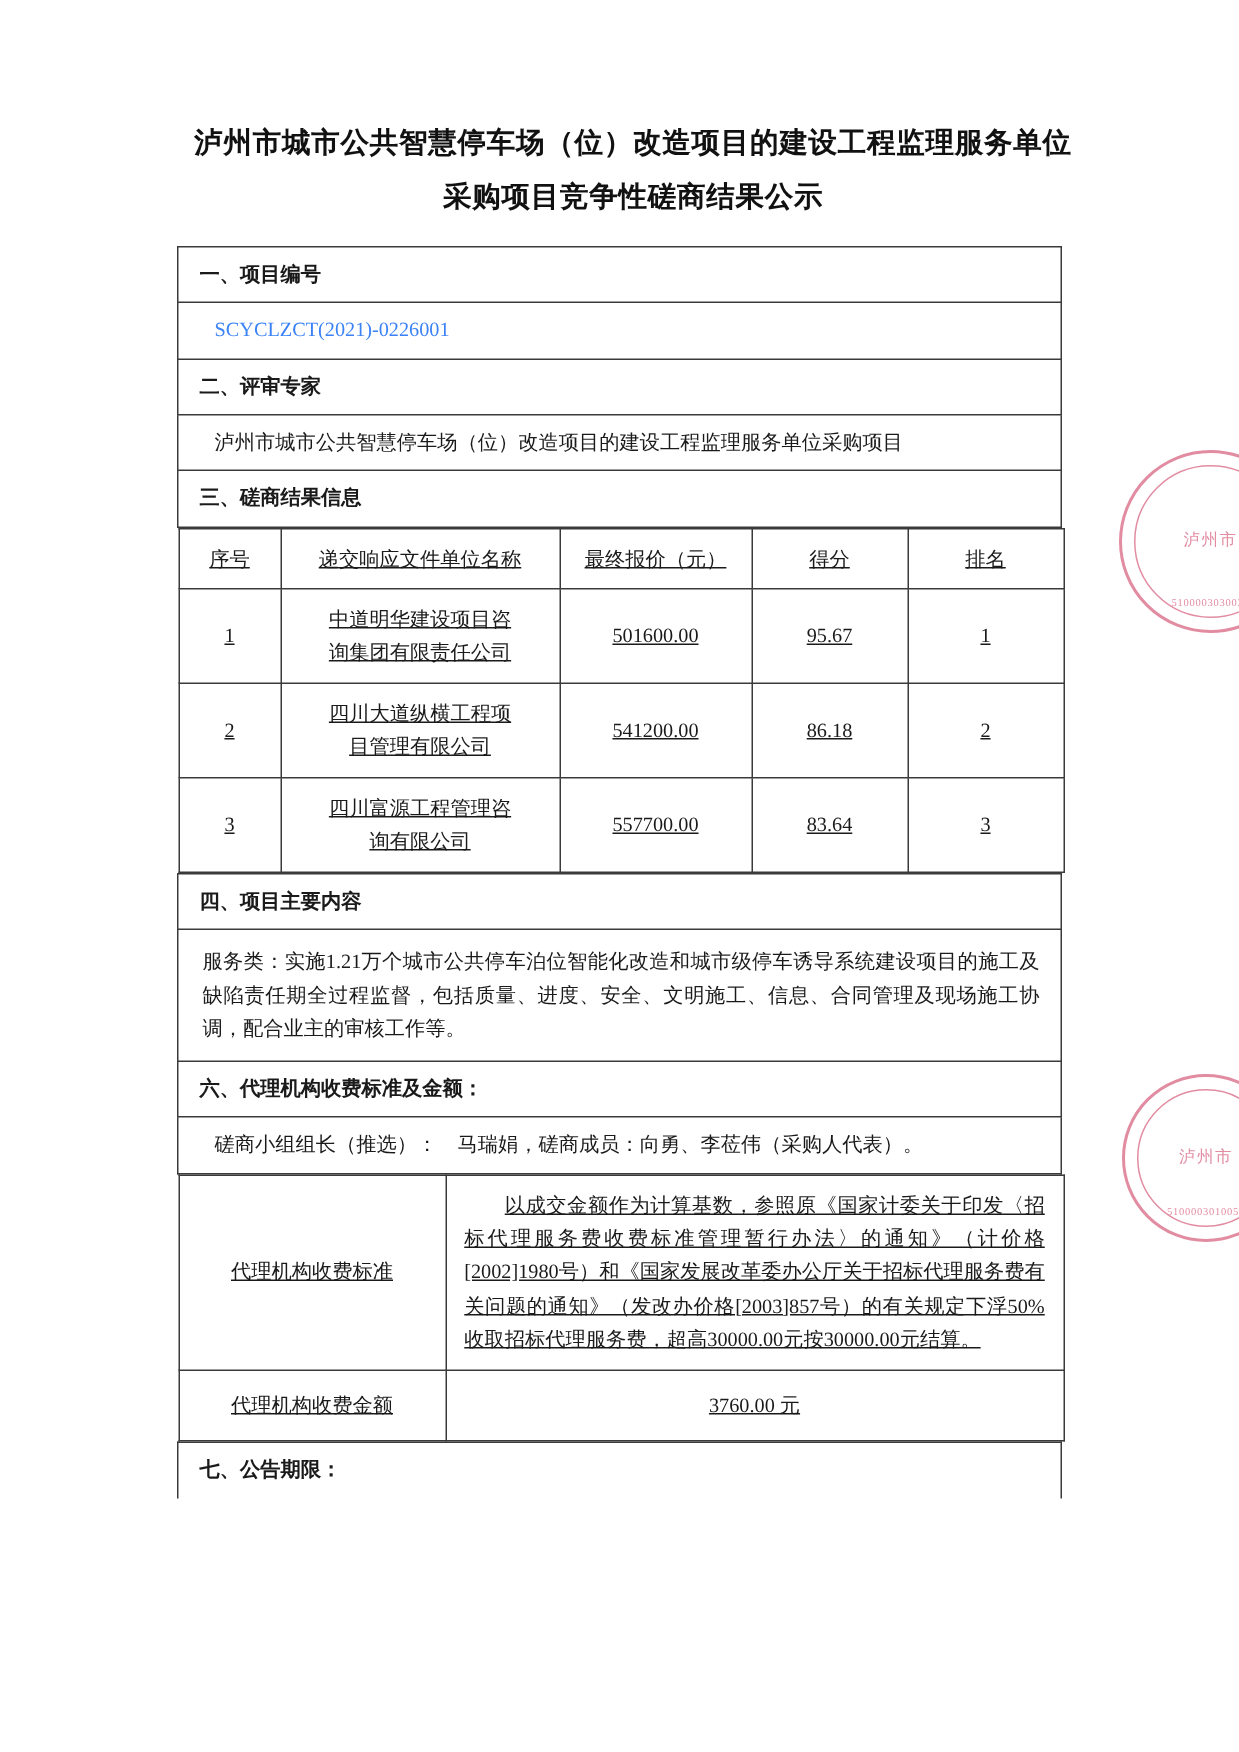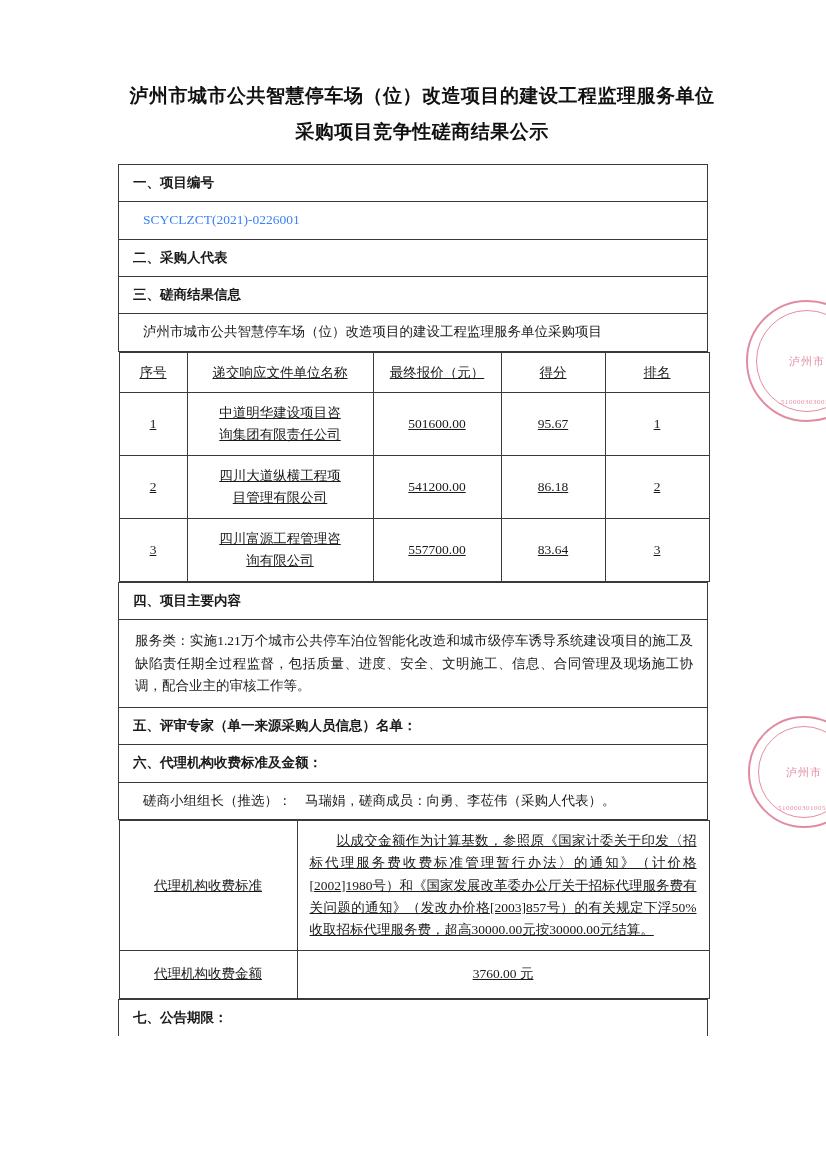--- a/index.html
+++ b/index.html
@@ -150,27 +150,27 @@
 
   <table class="main">
     <tbody>
       <tr>
         <td class="sect-head">一、项目编号</td>
       </tr>
       <tr>
         <td class="indent faint">SCYCLZCT(2021)-0226001</td>
       </tr>
       <tr>
-        <td class="sect-head">二、采购人代表</td>
+        <td class="sect-head">二、评审专家</td>
+      </tr>
+      <tr>
+        <td class="indent">泸州市城市公共智慧停车场（位）改造项目的建设工程监理服务单位采购项目</td>
       </tr>
       <tr>
         <td class="sect-head">三、磋商结果信息</td>
-      </tr>
-      <tr>
-        <td class="indent">泸州市城市公共智慧停车场（位）改造项目的建设工程监理服务单位采购项目</td>
       </tr>
       <tr>
         <td style="padding:0;border:none;">
           <table class="bordered-inner">
             <colgroup>
               <col style="width:68px">
               <col style="width:186px">
               <col style="width:128px">
               <col style="width:104px">
               <col style="width:104px">
@@ -210,23 +210,20 @@
           </table>
         </td>
       </tr>
       <tr>
         <td class="sect-head">四、项目主要内容</td>
       </tr>
       <tr>
         <td class="just" style="padding:10px 14px 10px 16px;">服务类：实施1.21万个城市公共停车泊位智能化改造和城市级停车诱导系统建设项目的施工及缺陷责任期全过程监督，包括质量、进度、安全、文明施工、信息、合同管理及现场施工协调，配合业主的审核工作等。</td>
       </tr>
       <tr>
-        <td class="sect-head">五、评审专家（单一来源采购人员信息）名单：</td>
-      </tr>
-      <tr>
         <td class="sect-head">六、代理机构收费标准及金额：</td>
       </tr>
       <tr>
         <td class="indent">磋商小组组长（推选）：　马瑞娟，磋商成员：向勇、李莅伟（采购人代表）。</td>
       </tr>
       <tr>
         <td style="padding:0;border:none;">
           <table class="bordered-inner">
             <colgroup>
               <col style="width:178px">

